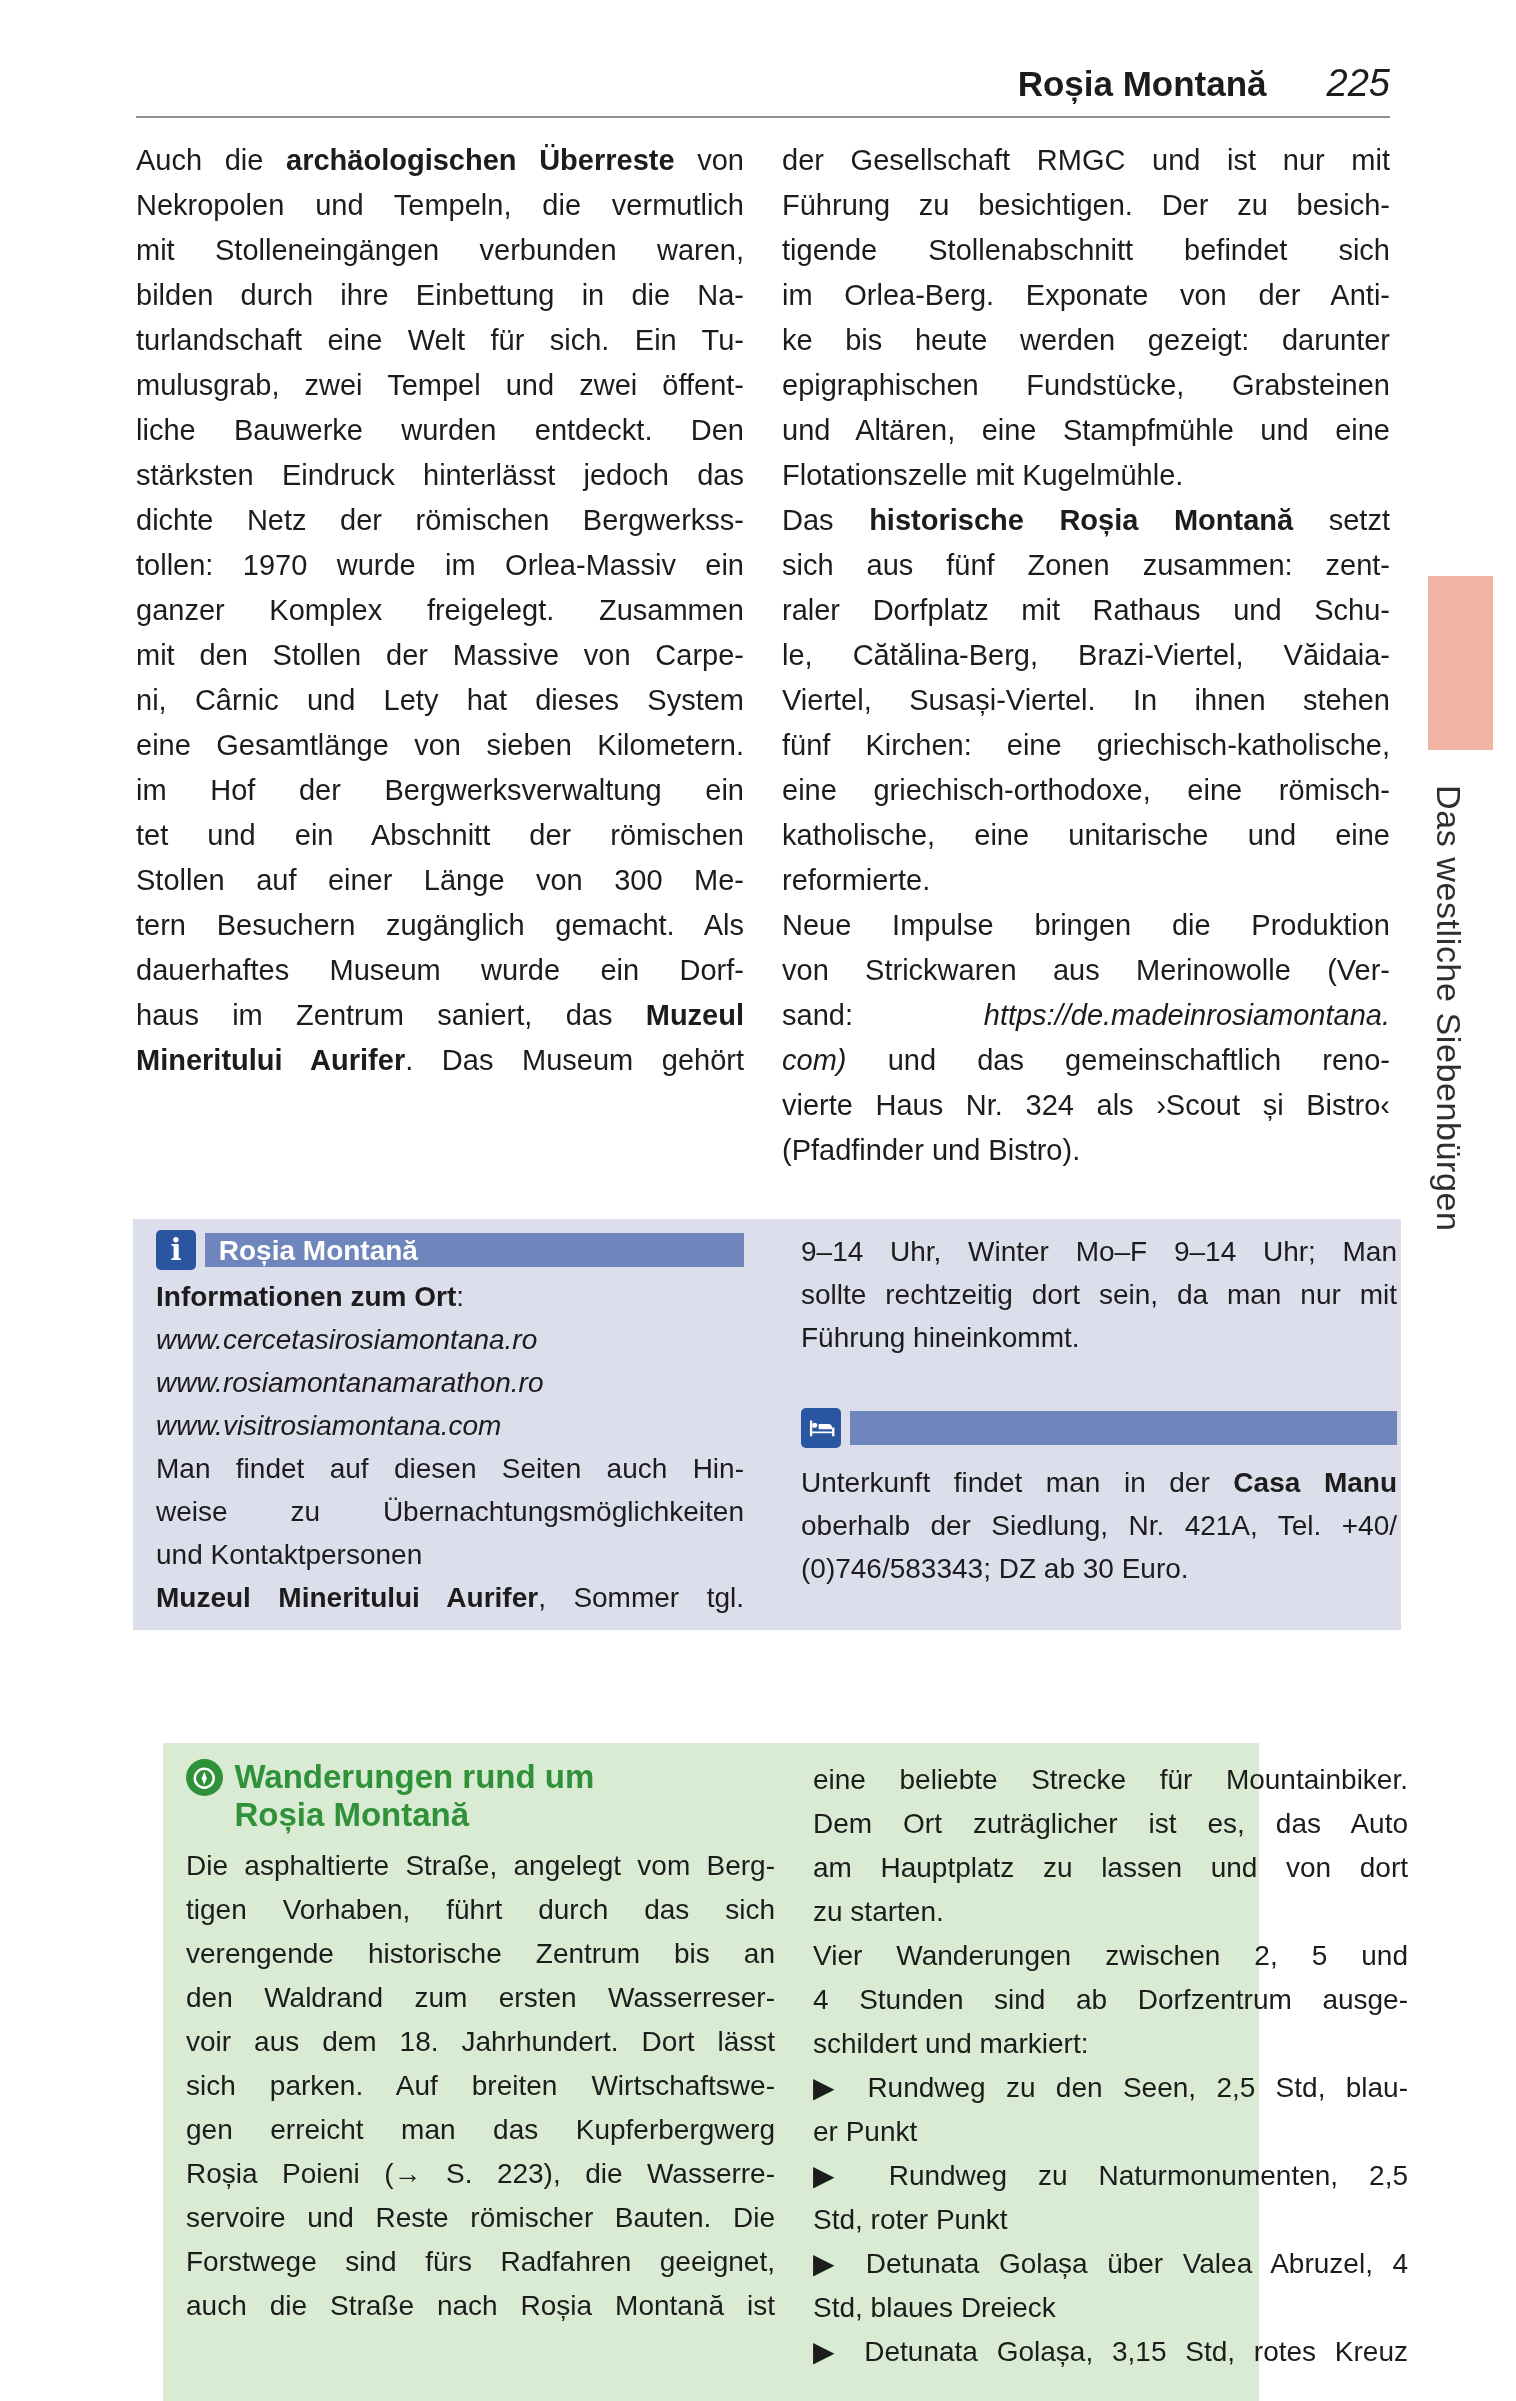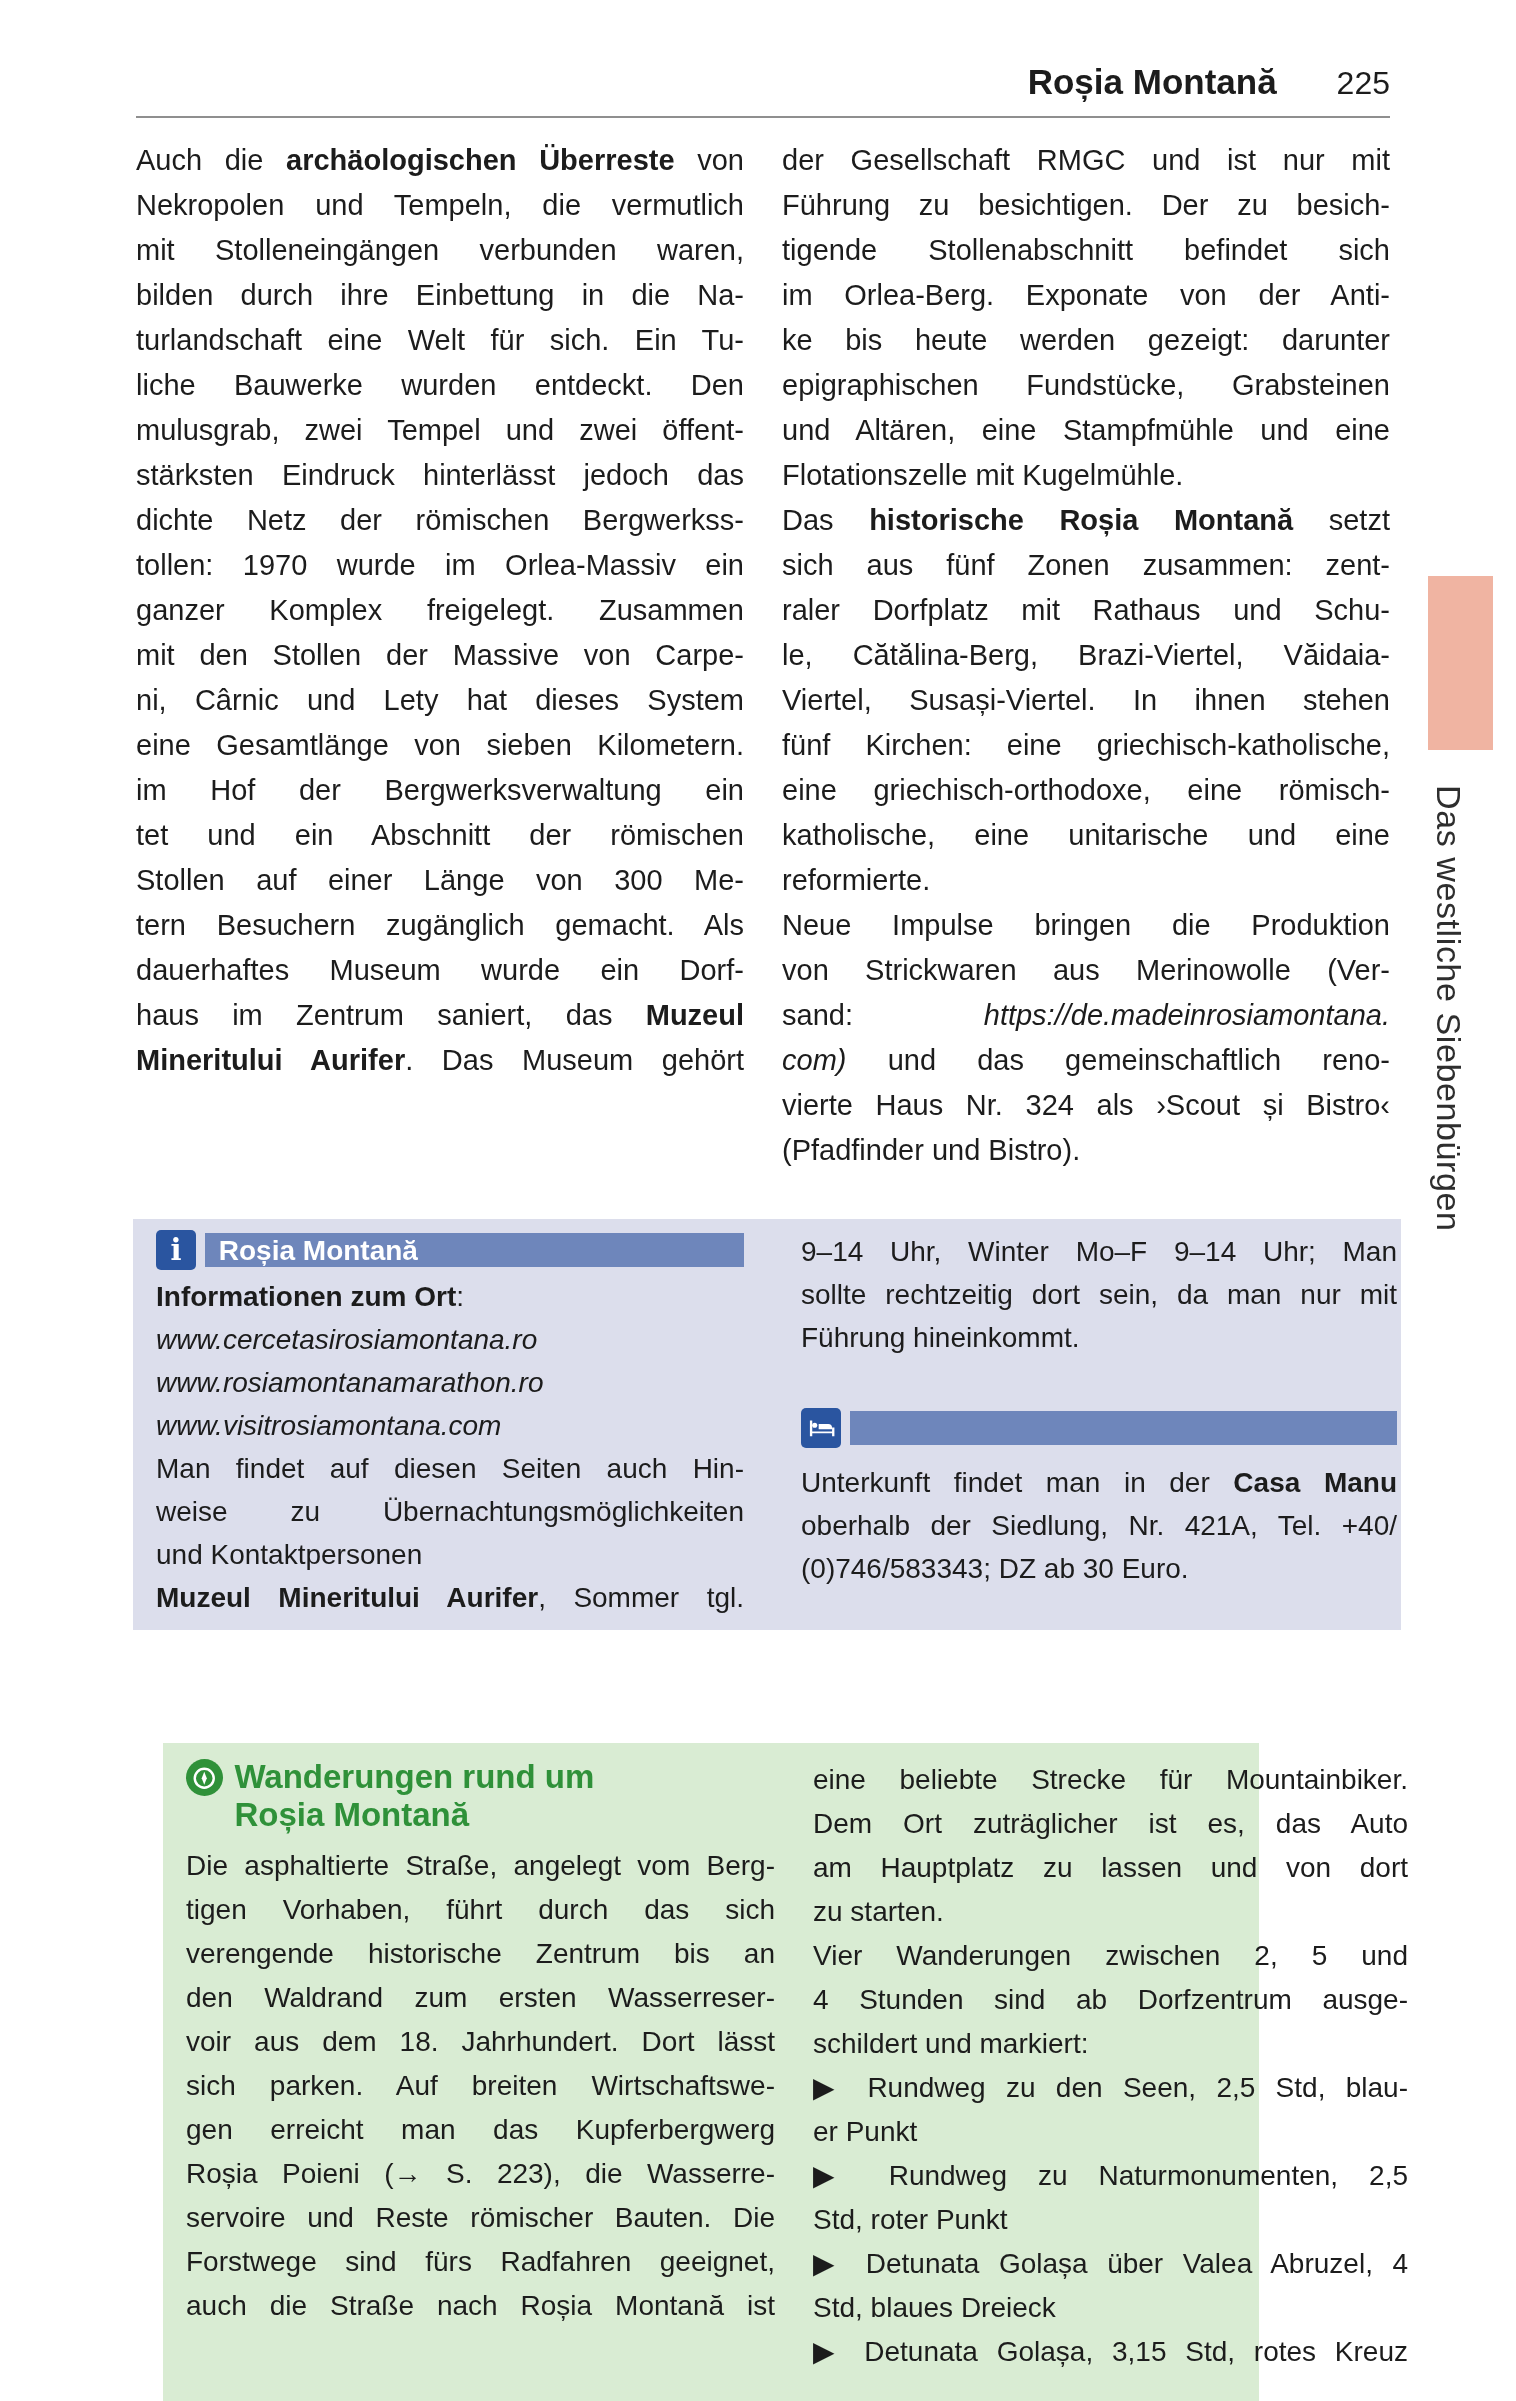--- a/index.html
+++ b/index.html
@@ -13,21 +13,21 @@
   }
   .b{font-weight:700;}
   .i{font-style:italic;}
 
   
   .header-row{
     position:absolute;top:62px;left:136px;width:1254px;
     display:flex;justify-content:flex-end;align-items:baseline;gap:60px;
   }
   .page-title{font-weight:700;font-size:35px;}
-  .page-number{font-size:32px;}
+  .page-number{font-size:38px;font-style:italic;}
   .header-rule{position:absolute;top:116px;left:136px;width:1254px;height:1.9px;background:#8f8f8f;}
 
   
   .main-col{position:absolute;top:138px;width:608px;font-size:29px;line-height:45px;}
   #main-left{left:136px;}
   #main-right{left:782px;}
 
   
   .tl{
     text-align:justify;
@@ -93,22 +93,22 @@
   <span class="page-number">225</span>
 </div>
 <div class="header-rule"></div>
 
 <div id="main-left" class="main-col">
     <div class="tl"><span>Auch die </span><span class="b">archäologischen Überreste</span><span> von</span></div>
     <div class="tl"><span>Nekropolen und Tempeln, die vermutlich</span></div>
     <div class="tl"><span>mit Stolleneingängen verbunden waren,</span></div>
     <div class="tl"><span>bilden durch ihre Einbettung in die Na-</span></div>
     <div class="tl"><span>turlandschaft eine Welt für sich. Ein Tu-</span></div>
+    <div class="tl"><span>mulusgrab, zwei Tempel und zwei öffent-</span></div>
     <div class="tl"><span>liche Bauwerke wurden entdeckt. Den</span></div>
-    <div class="tl"><span>mulusgrab, zwei Tempel und zwei öffent-</span></div>
     <div class="tl"><span>stärksten Eindruck hinterlässt jedoch das</span></div>
     <div class="tl"><span>dichte Netz der römischen Bergwerkss-</span></div>
     <div class="tl"><span>tollen: 1970 wurde im Orlea-Massiv ein</span></div>
     <div class="tl"><span>ganzer Komplex freigelegt. Zusammen</span></div>
     <div class="tl"><span>mit den Stollen der Massive von Carpe-</span></div>
     <div class="tl"><span>ni, Cârnic und Lety hat dieses System</span></div>
     <div class="tl"><span>eine Gesamtlänge von sieben Kilometern.</span></div>
     <div class="tl"><span>im Hof der Bergwerksverwaltung ein</span></div>
     <div class="tl"><span>tet und ein Abschnitt der römischen</span></div>
     <div class="tl"><span>Stollen auf einer Länge von 300 Me-</span></div>

